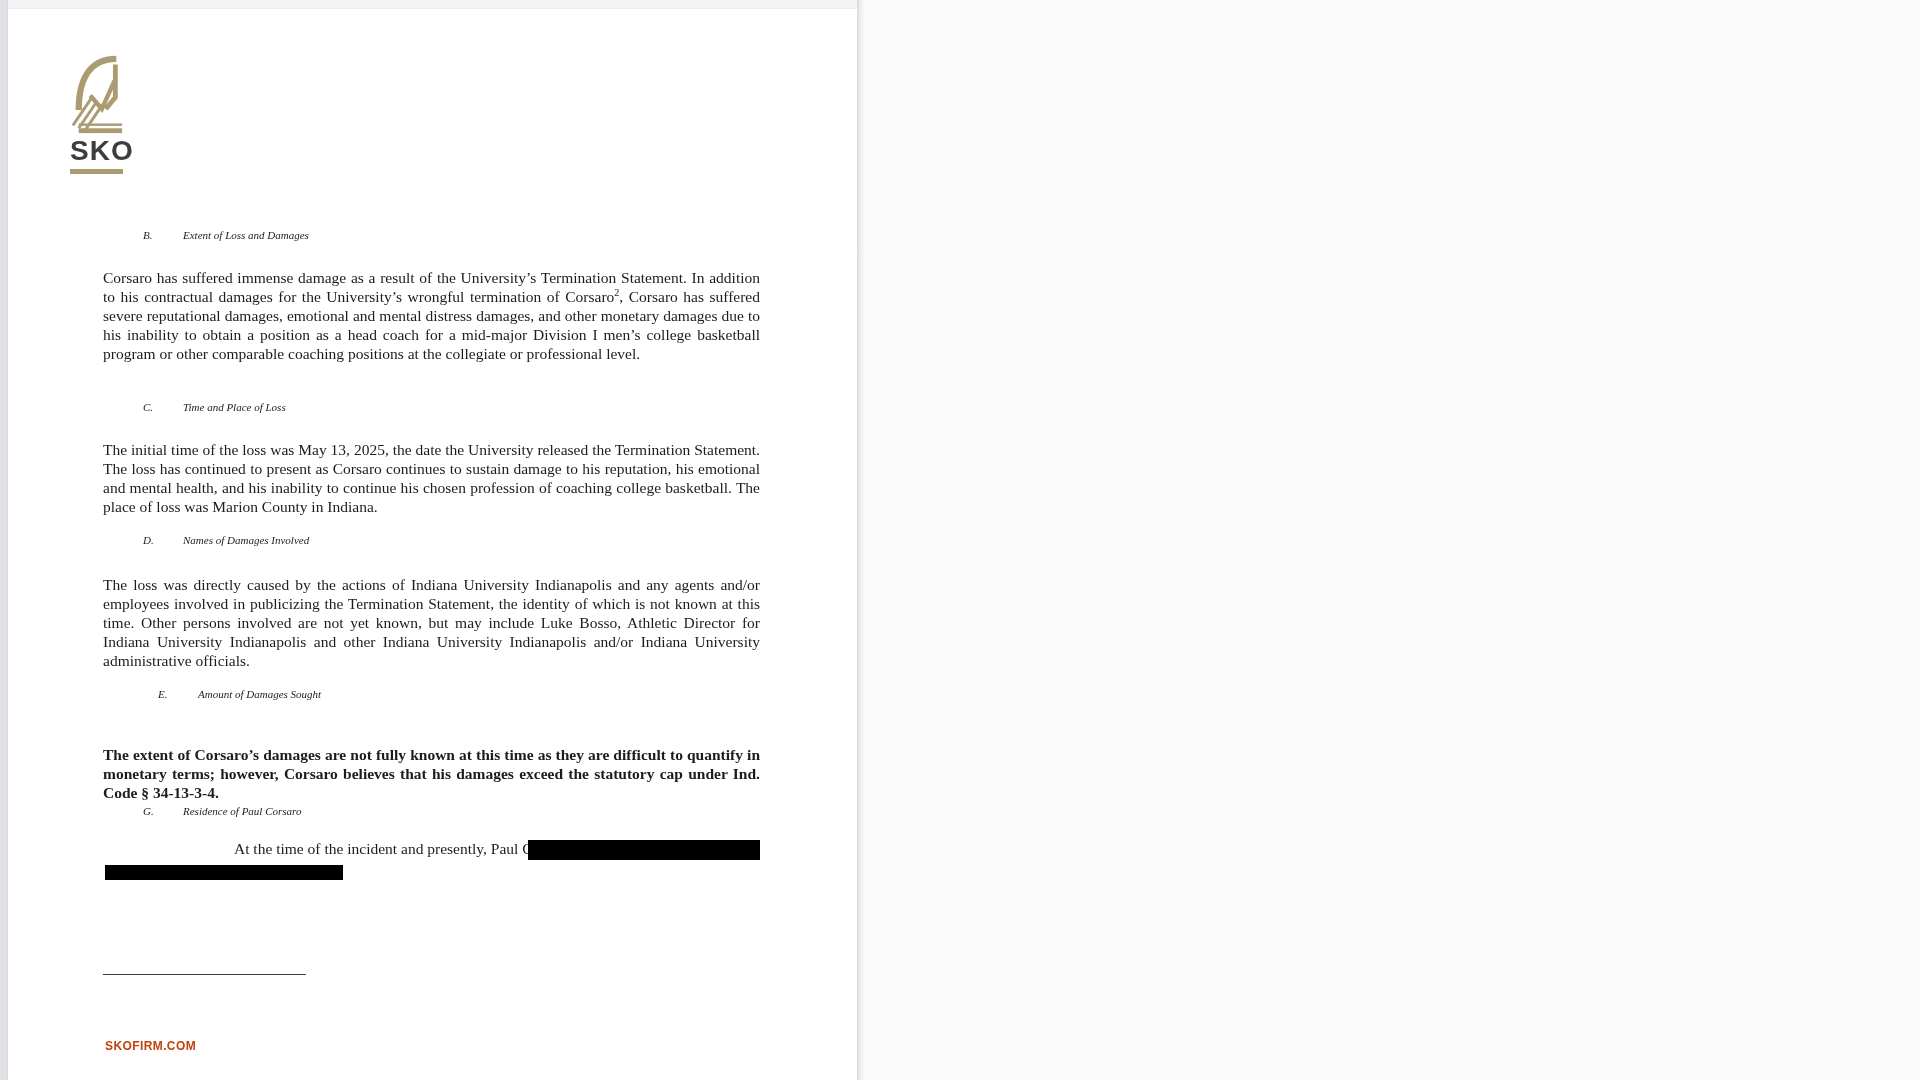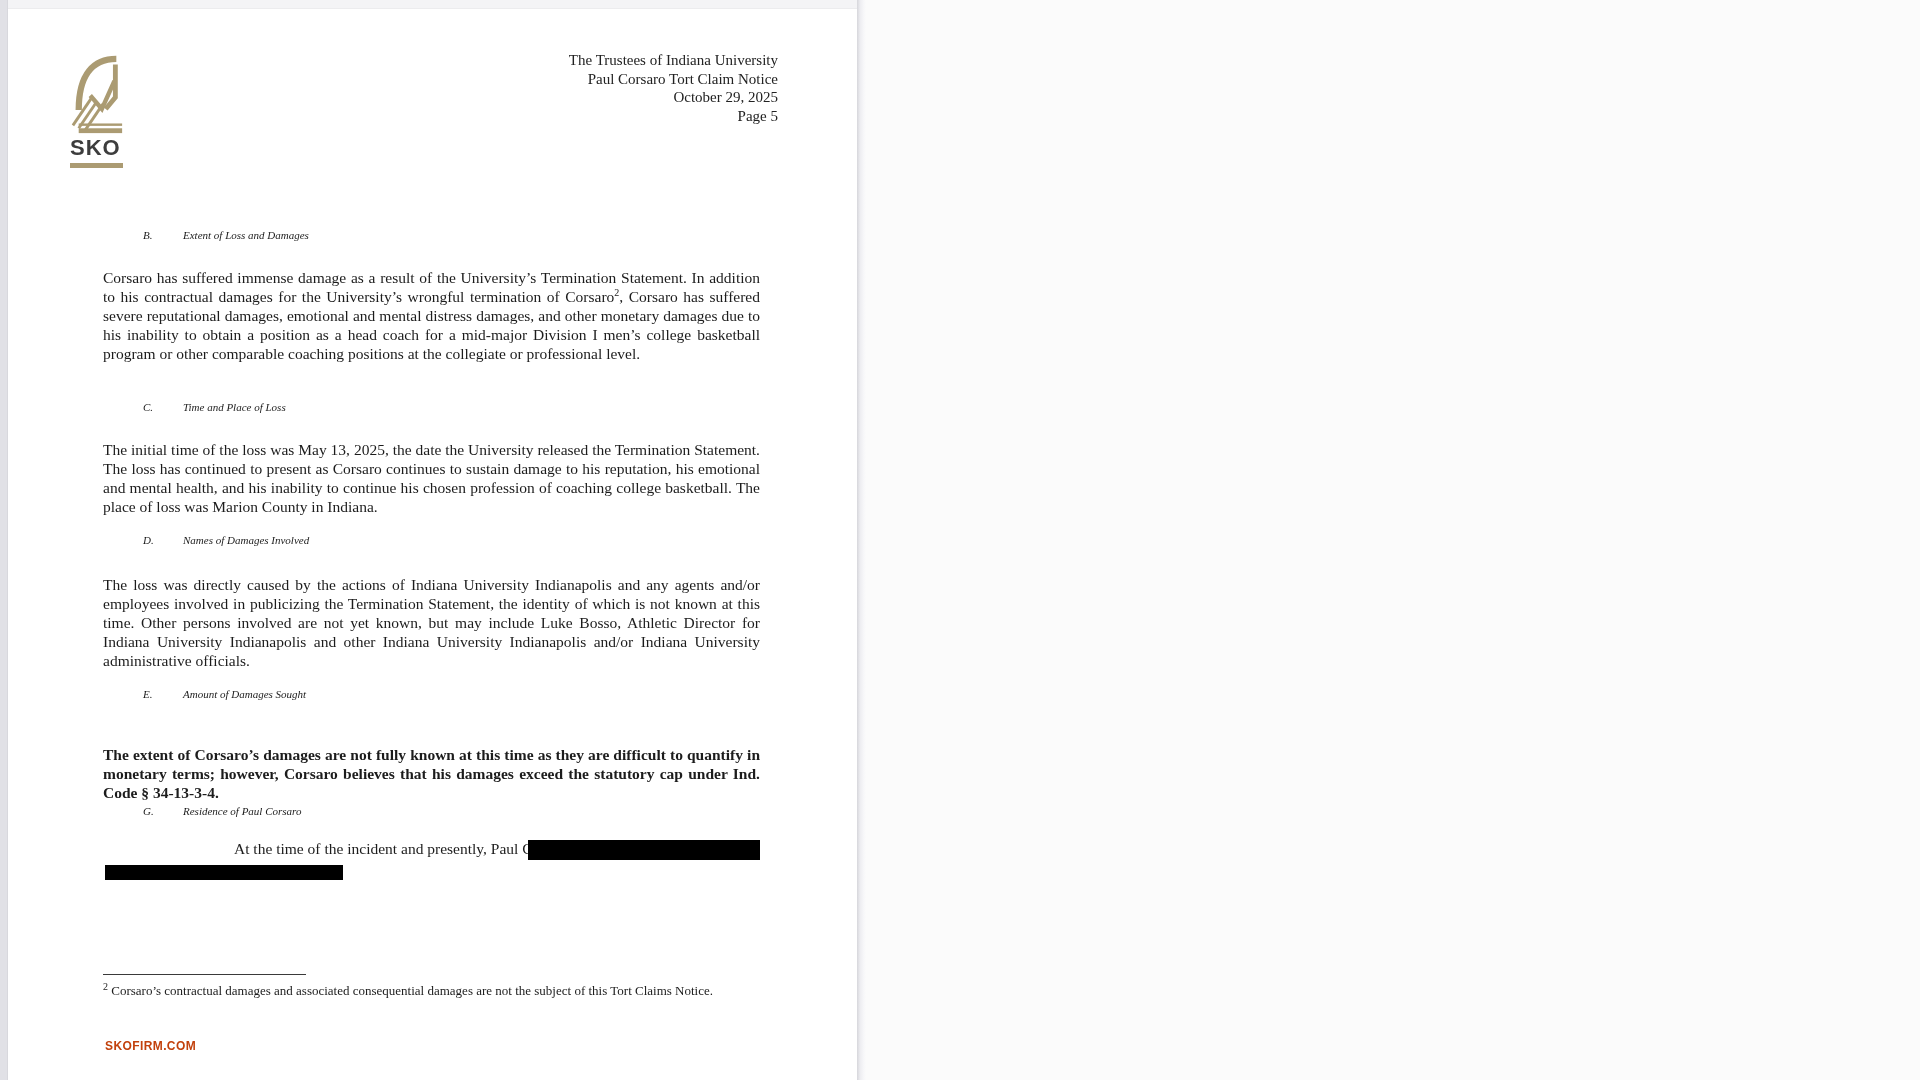--- a/index.html
+++ b/index.html
@@ -21,21 +21,21 @@
   .scroll-strip {
     position: absolute; left: 857px; top: 0; width: 9px; height: 1080px;
     background: linear-gradient(to right, #d6d6db 0, #ededf1 35%, #f7f7f9 75%, #fbfbfb 100%);
   }
 
   
   .logo { position: absolute; left: 62px; top: 45px; width: 56px; }
   .logo-mark { display: block; width: 56px; height: 82px; }
   .logo-text {
     font-family: "Liberation Sans", sans-serif;
-    font-size: 22px; font-weight: 600; letter-spacing: 1px;
+    font-size: 28px; font-weight: 600; letter-spacing: 1px;
     color: #3d3d3d; line-height: 1; margin-top: 1px;
   }
   .logo-underbar { width: 53px; height: 5px; background: #ab9b72; margin-top: 4px; }
 
   
   .letter-header {
     position: absolute; top: 42px; right: 79px;
     text-align: right; font-size: 15px; line-height: 18.5px; color: #222;
   }
 
@@ -46,21 +46,21 @@
   }
   .sec-heading .sec-letter { display: inline-block; width: 40px; font-style: italic; }
   .para {
     position: absolute; left: 95px; width: 657px;
     font-size: 15.5px; line-height: 19px; text-align: justify; color: #1c1c1c;
   }
   .para sup, .footnote sup { font-size: 10px; line-height: 0; vertical-align: super; }
   .hd-b { top: 217px; }  .pa-b { top: 259px; }
   .hd-c { top: 389px; }  .pa-c { top: 431px; }
   .hd-d { top: 522px; }  .pa-d { top: 566px; }
-  .hd-e { top: 676px; }  .pa-e { top: 736px; font-weight: bold; }
+  .hd-e { top: 676px; margin-left: 15px; }  .pa-e { top: 736px; font-weight: bold; }
   .hd-g { top: 793px; }  .pa-g { top: 830px; text-align: center; height: 48px; }
 
   .redaction { position: absolute; background: #000000; }
   .redact-1 { right: 0; top: 1px; width: 232px; height: 20px; }
   .redact-2 { left: 2px; top: 26px; width: 238px; height: 15px; }
 
   
   .footnote-sep {
     position: absolute; left: 95px; top: 965px; width: 203px; height: 1px;
     background: #3a3a3a;
@@ -101,26 +101,20 @@
       </g>
       <g fill="#ab9b72">
         <rect x="8" y="72" width="45" height="2.5"></rect>
         <rect x="8" y="77" width="45" height="5"></rect>
       </g>
     </svg>
     <div class="logo-text">SKO</div>
     <div class="logo-underbar"></div>
   </div>
 
-  <div class="letter-header">
-    <div>The Trustees of Indiana University</div>
-    <div>Paul Corsaro Tort Claim Notice</div>
-    <div>October 29, 2025</div>
-    <div>Page 5</div>
-  </div>
 
   <div class="sec-heading hd-b">
     <span class="sec-letter">B.</span><span>Extent of Loss and Damages</span>
   </div>
   <p class="para pa-b"><span>Corsaro has suffered immense damage as a result of the University’s Termination Statement. In addition to his contractual damages for the University’s wrongful termination of Corsaro</span><sup>2</sup><span>, Corsaro has suffered severe reputational damages, emotional and mental distress damages, and other monetary damages due to his inability to obtain a position as a head coach for a mid-major Division I men’s college basketball program or other comparable coaching positions at the collegiate or professional level.</span></p>
 
   <div class="sec-heading hd-c">
     <span class="sec-letter">C.</span><span>Time and Place of Loss</span>
   </div>
   <p class="para pa-c">The initial time of the loss was May 13, 2025, the date the University released the Termination Statement. The loss has continued to present as Corsaro continues to sustain damage to his reputation, his emotional and mental health, and his inability to continue his chosen profession of coaching college basketball. The place of loss was Marion County in Indiana.</p>
@@ -138,19 +132,18 @@
   <div class="sec-heading hd-g">
     <span class="sec-letter">G.</span><span>Residence of Paul Corsaro</span>
   </div>
   <div class="para pa-g">
     <span>At the time of the incident and presently, Paul Corsaro resides a</span>
     <span class="redaction redact-1"></span>
     <span class="redaction redact-2"></span>
   </div>
 
   <div class="footnote-sep"></div>
-  <p class="footnote"><sup>2</sup> <span>Corsaro’s contractual damages and associated consequential damages are not the subject of this Tort Claims Notice.</span></p>
 
   <div class="site-footer">SKOFIRM.COM</div>
 
 </div>
 
 <div class="scroll-strip"></div>
 
 </body></html>

